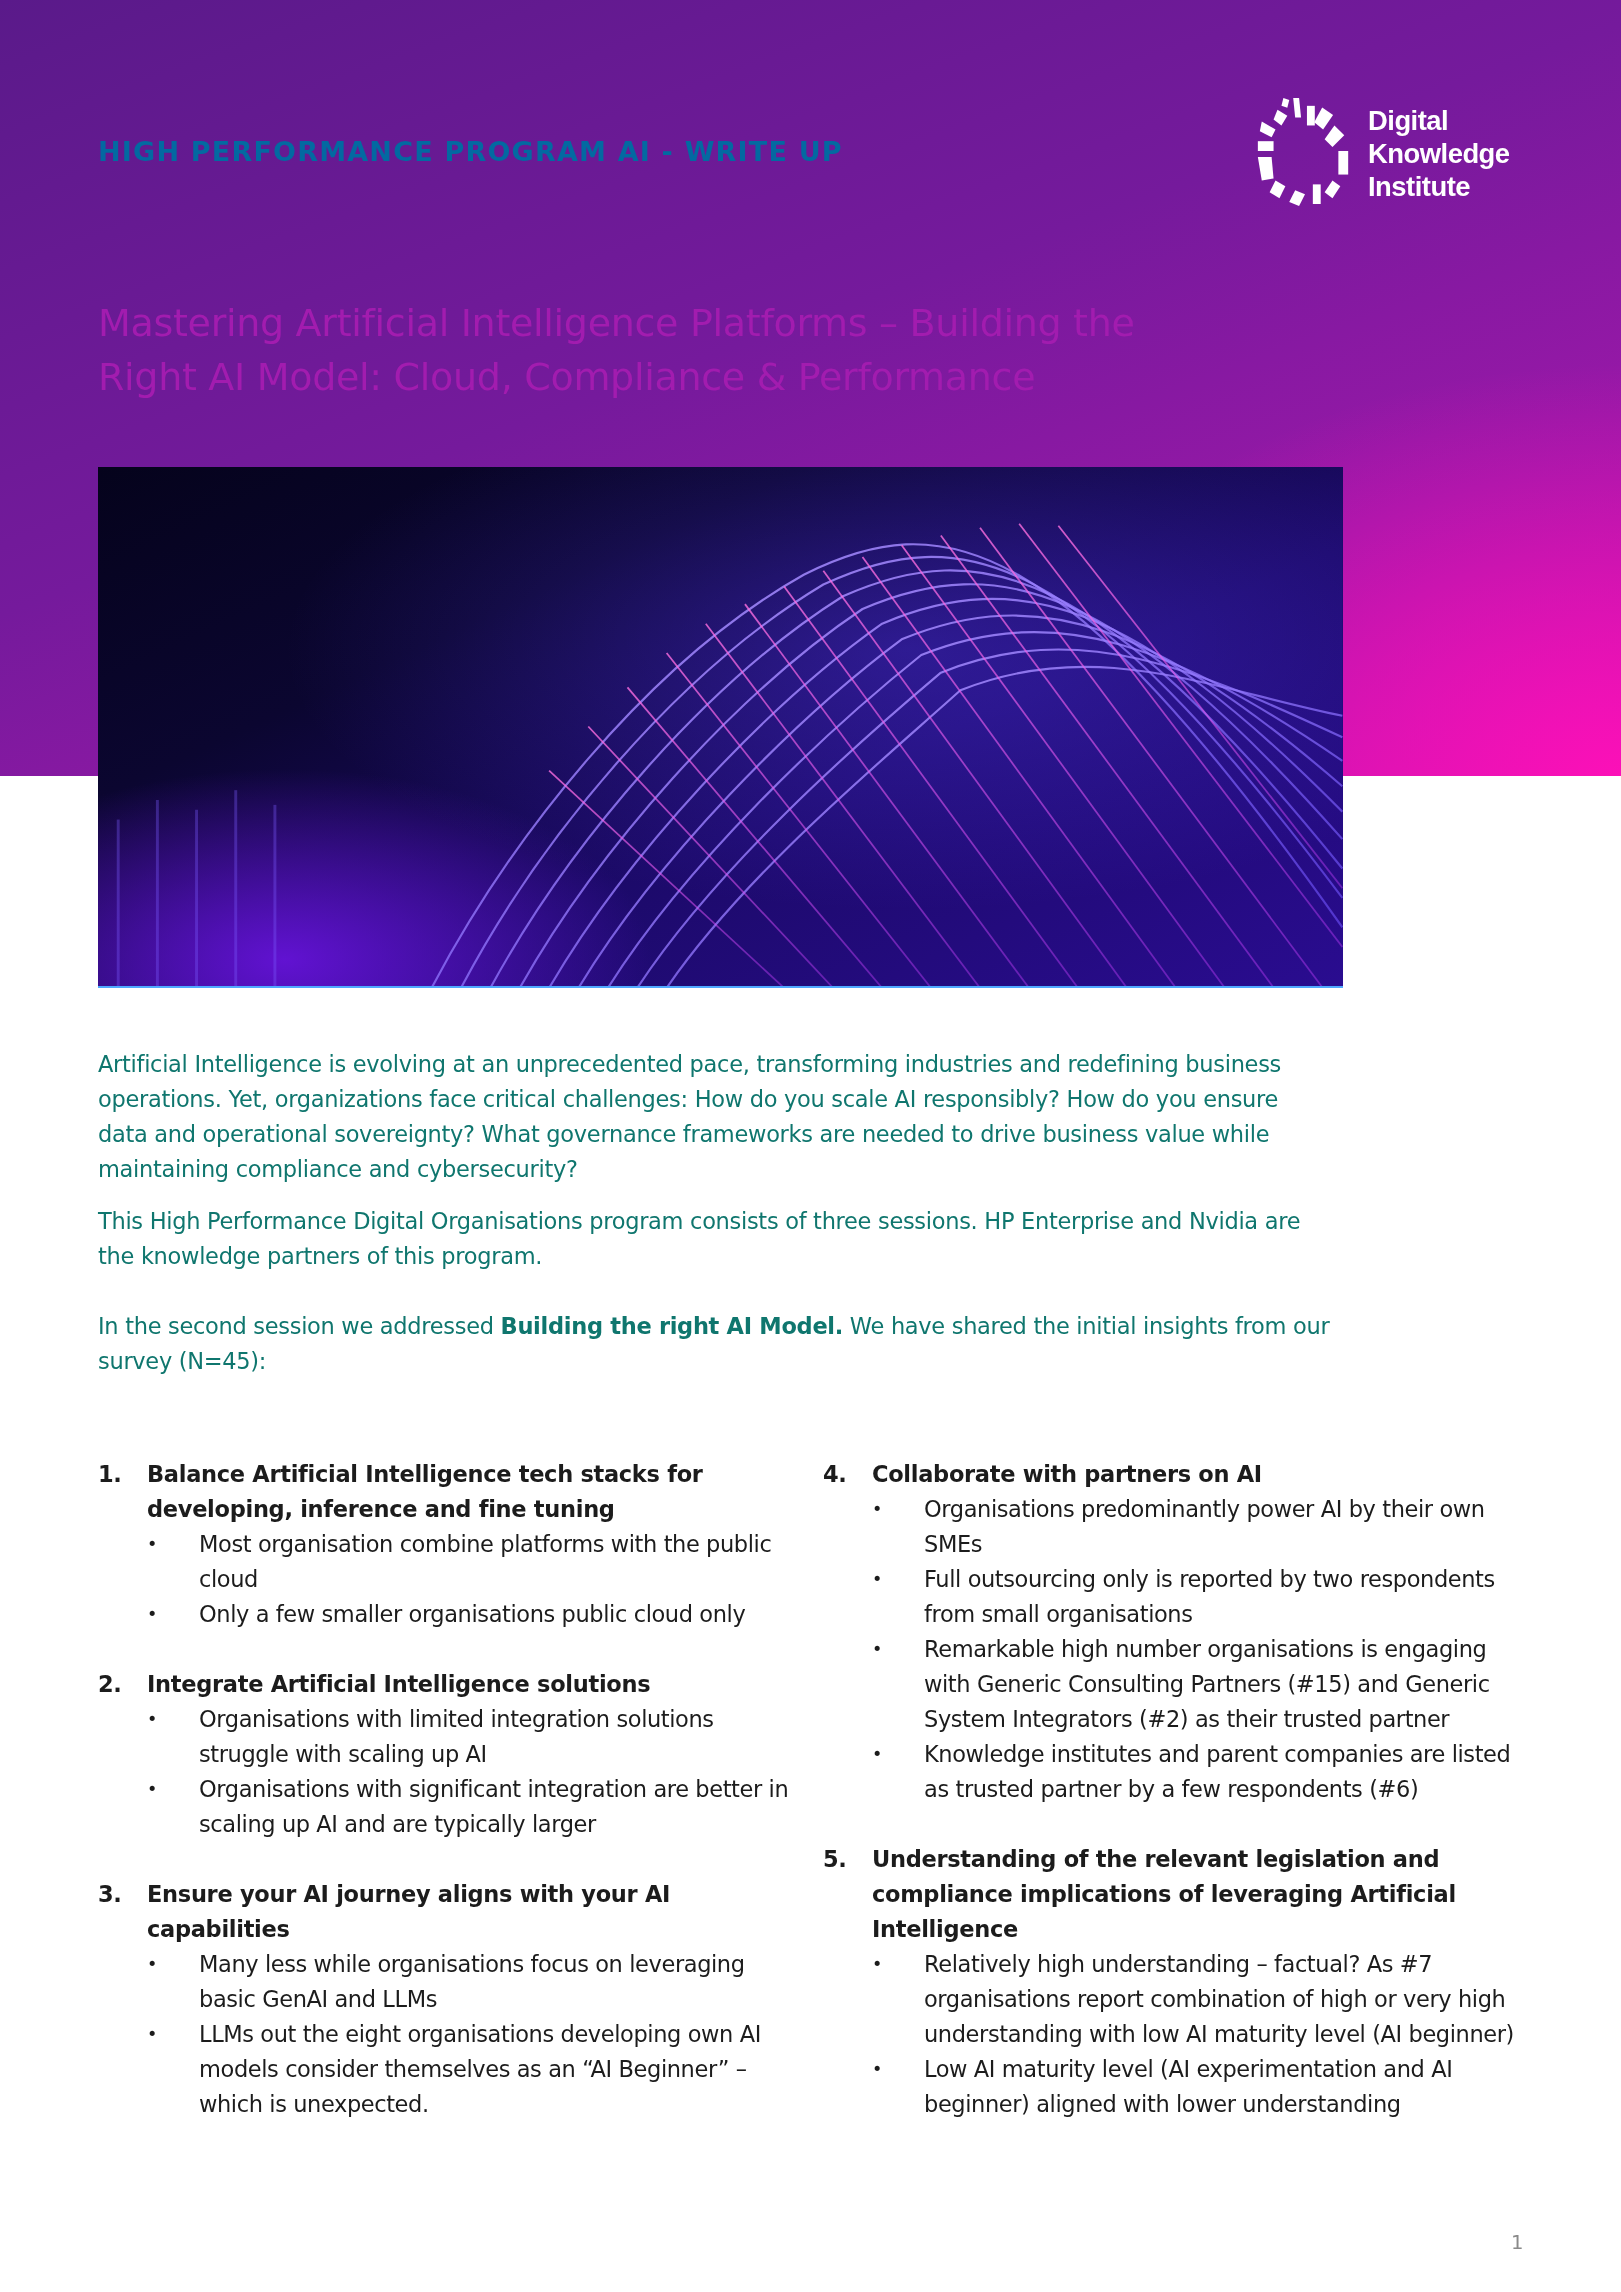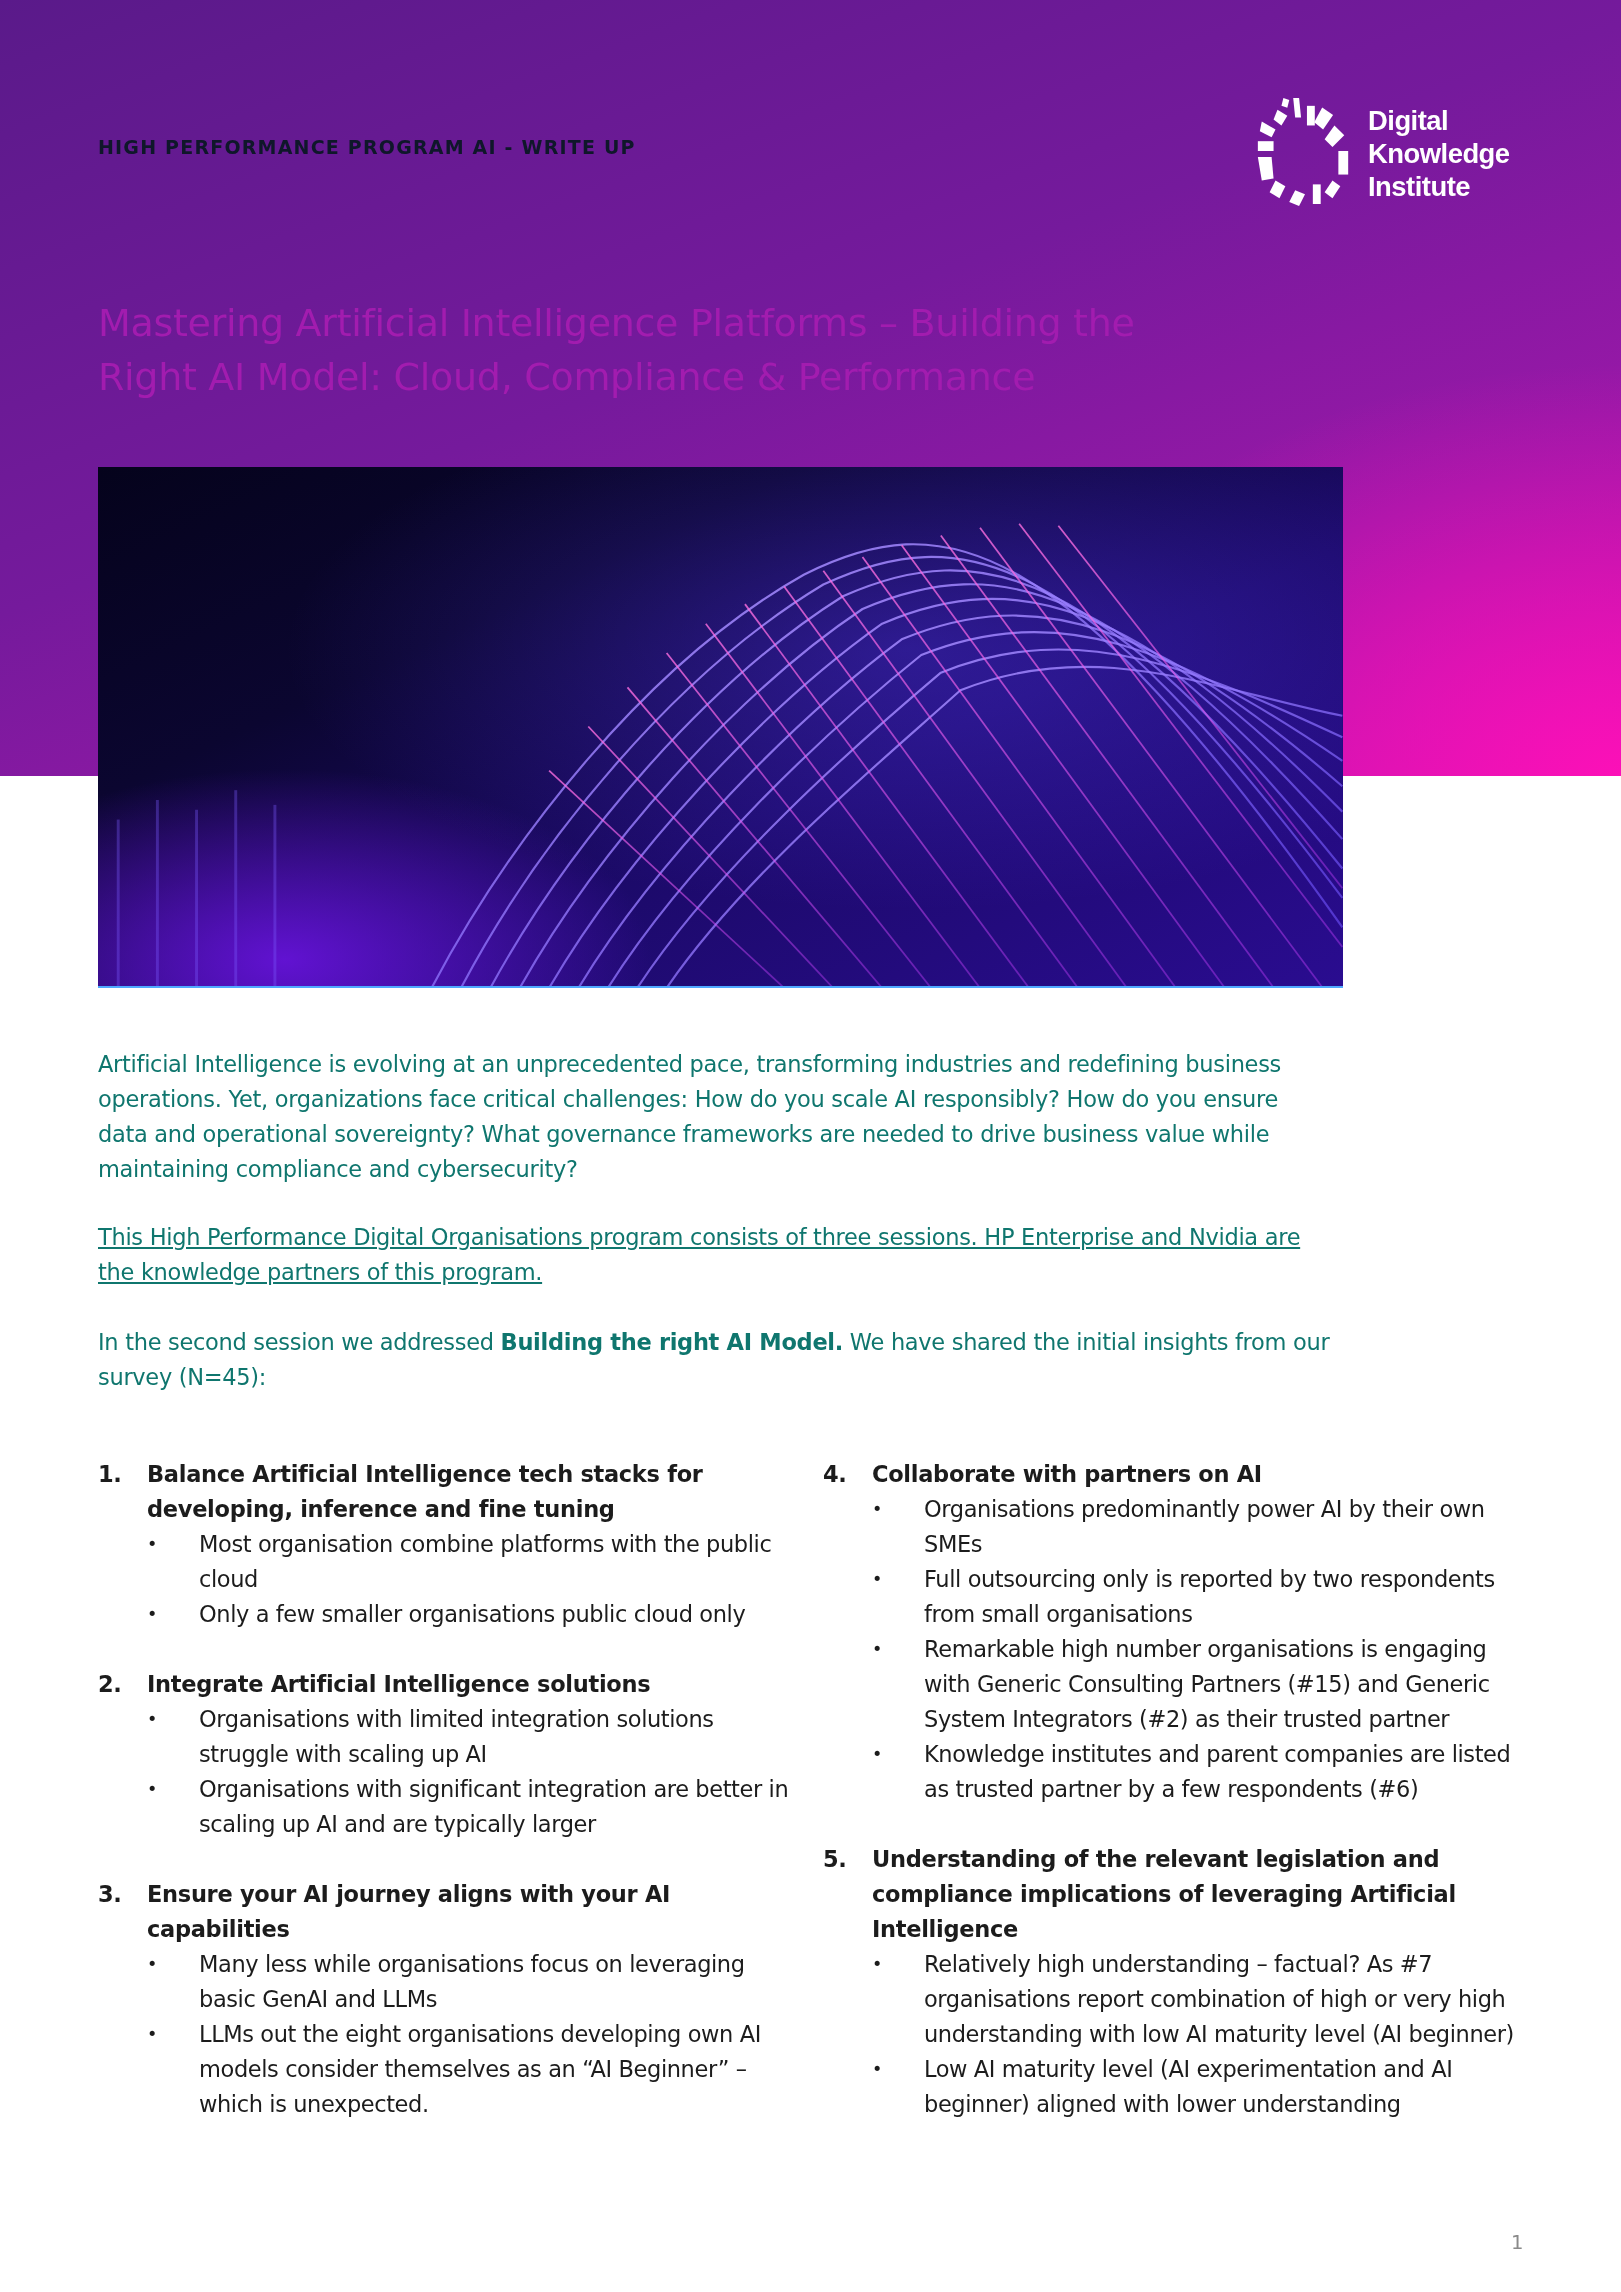--- a/index.html
+++ b/index.html
@@ -8,21 +8,21 @@
 
     .header-band {
       position: absolute; left: 0; top: 0; width: 1621px; height: 776px;
       background:
         radial-gradient(ellipse 882px 588px at 100% 100%, rgba(255,16,184,0.95) 0%, rgba(255,16,184,0.0) 70%),
         linear-gradient(160deg, #5a1a8a 0%, #751a9c 45%, #9a18a8 75%, #c414b0 100%);
     }
 
     .eyebrow {
       position: absolute; left: 98px; top: 136px;
-      color: #0f172a; font-size: 19px; font-weight: bold; letter-spacing: 1.2px;
+      color: #0369a1; font-size: 27px; font-weight: bold; letter-spacing: 1.2px;
       font-family: "DejaVu Sans", sans-serif;
     }
 
     .logo { position: absolute; left: 1250px; top: 96px; width: 294px; height: 110px; }
     .logo svg { position: absolute; left: 0; top: 0; }
     .logo-text {
       position: absolute; left: 118px; top: 8px;
       color: #ffffff; font-weight: bold; font-size: 27.4px; line-height: 33px;
       font-family: "Liberation Sans", sans-serif; letter-spacing: -0.5px;
     }
@@ -155,21 +155,21 @@
         <path d="M60 532 L 60 340"></path>
         <path d="M100 532 L 100 350"></path>
       <path d="M140 532 L 140 330"></path>
         <path d="M180 532 L 180 345"></path>
     </g>
   </svg>
 </div>
 
 <div class="content" style="top:1047px;">
   <p class="para">Artificial Intelligence is evolving at an unprecedented pace, transforming industries and redefining business operations. Yet, organizations face critical challenges: How do you scale AI responsibly? How do you ensure data and operational sovereignty? What governance frameworks are needed to drive business value while maintaining compliance and cybersecurity?</p>
-  <p class="para" style="margin-top:33px;text-decoration:underline;">This High Performance Digital Organisations program consists of three sessions. HP Enterprise and Nvidia are the knowledge partners of this program.</p>
+  <p class="para" style="margin-top:17px;">This High Performance Digital Organisations program consists of three sessions. HP Enterprise and Nvidia are the knowledge partners of this program.</p>
   <p class="para" style="margin-top:35px;">
     <span>In the second session we addressed </span><b>Building the right AI Model.</b><span> We have shared the initial insights from our survey (N=45):</span>
   </p>
 </div>
 
 <div class="col" style="left:98px; top:1457px; width:706px;">
   <div class="item">
     <div class="item-head">
       <span class="item-num">1.</span>
       <span class="item-title">Balance Artificial Intelligence tech stacks for developing, inference and fine tuning</span>

